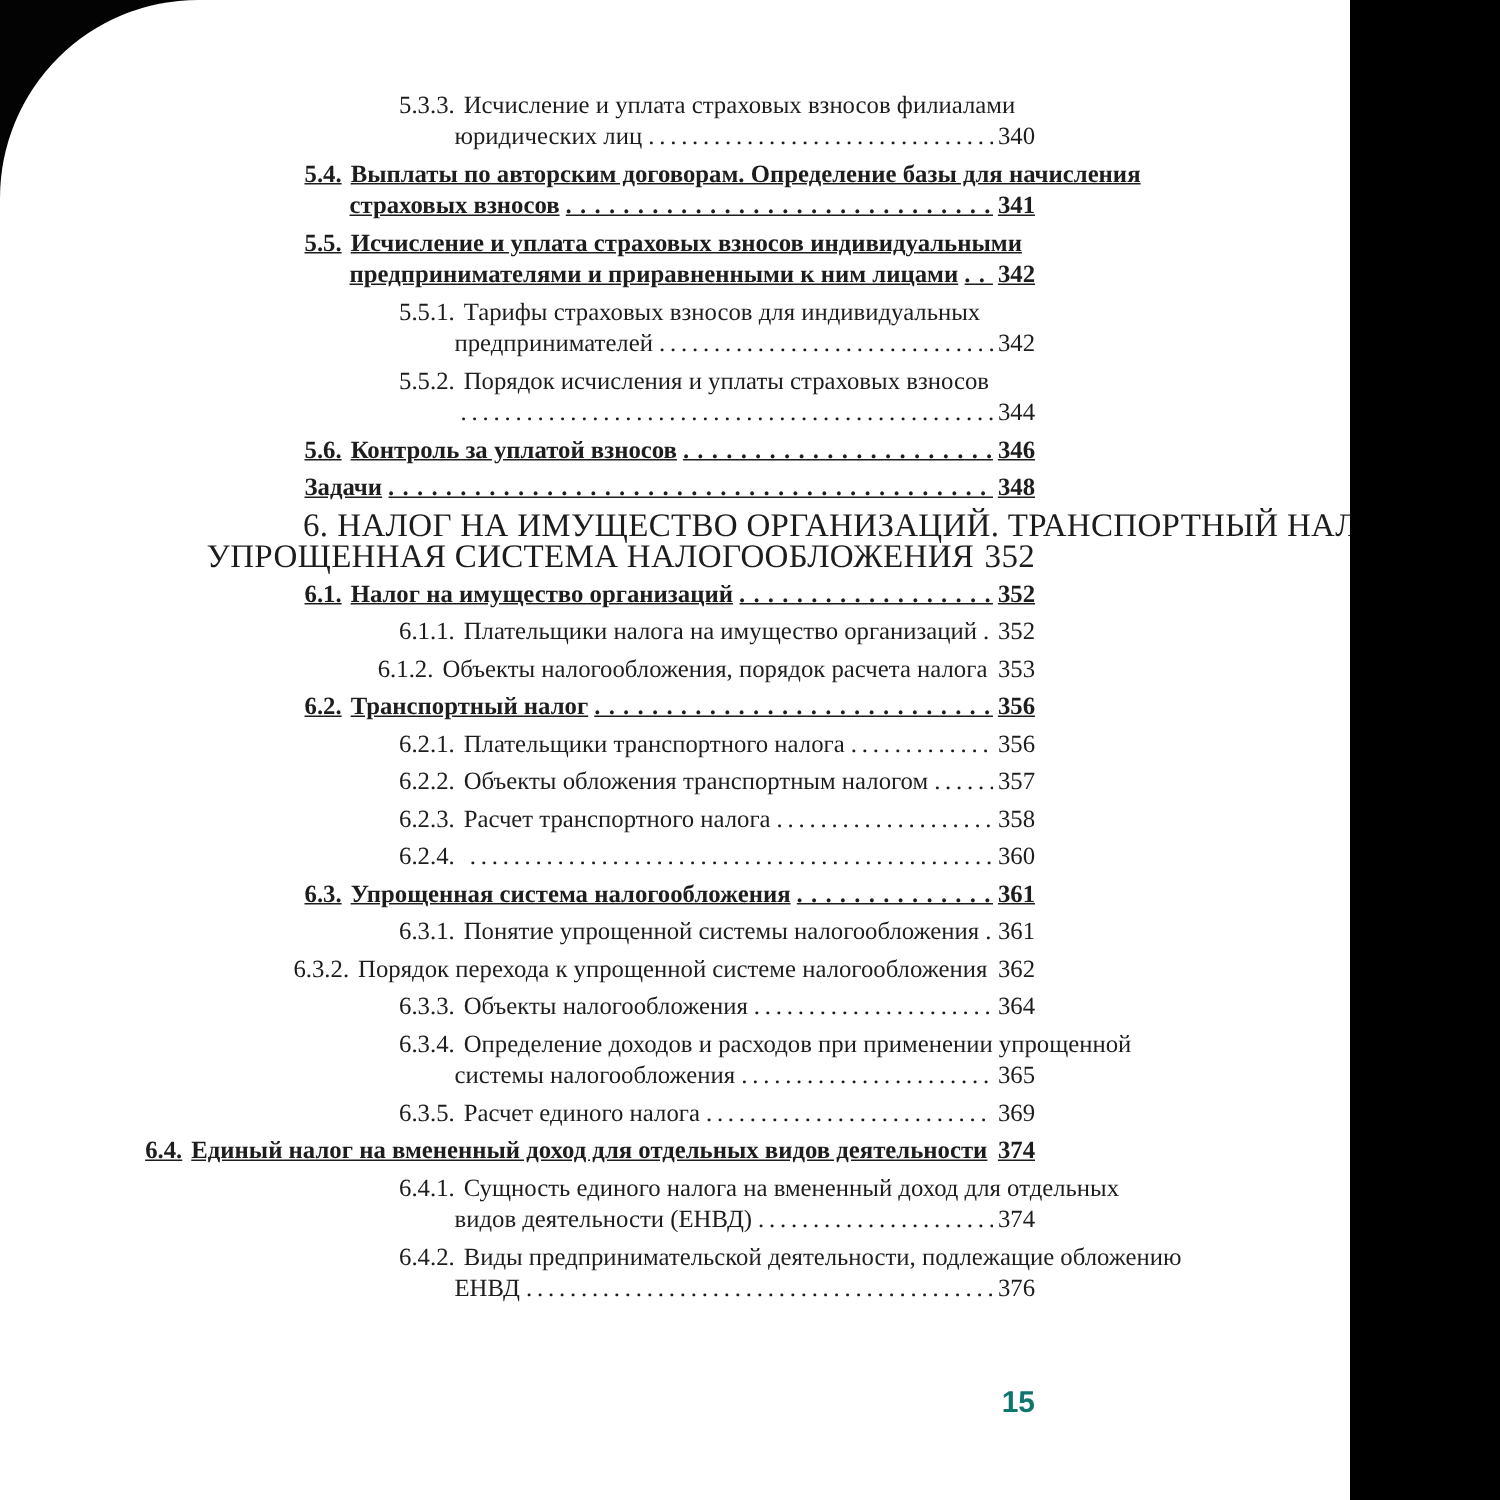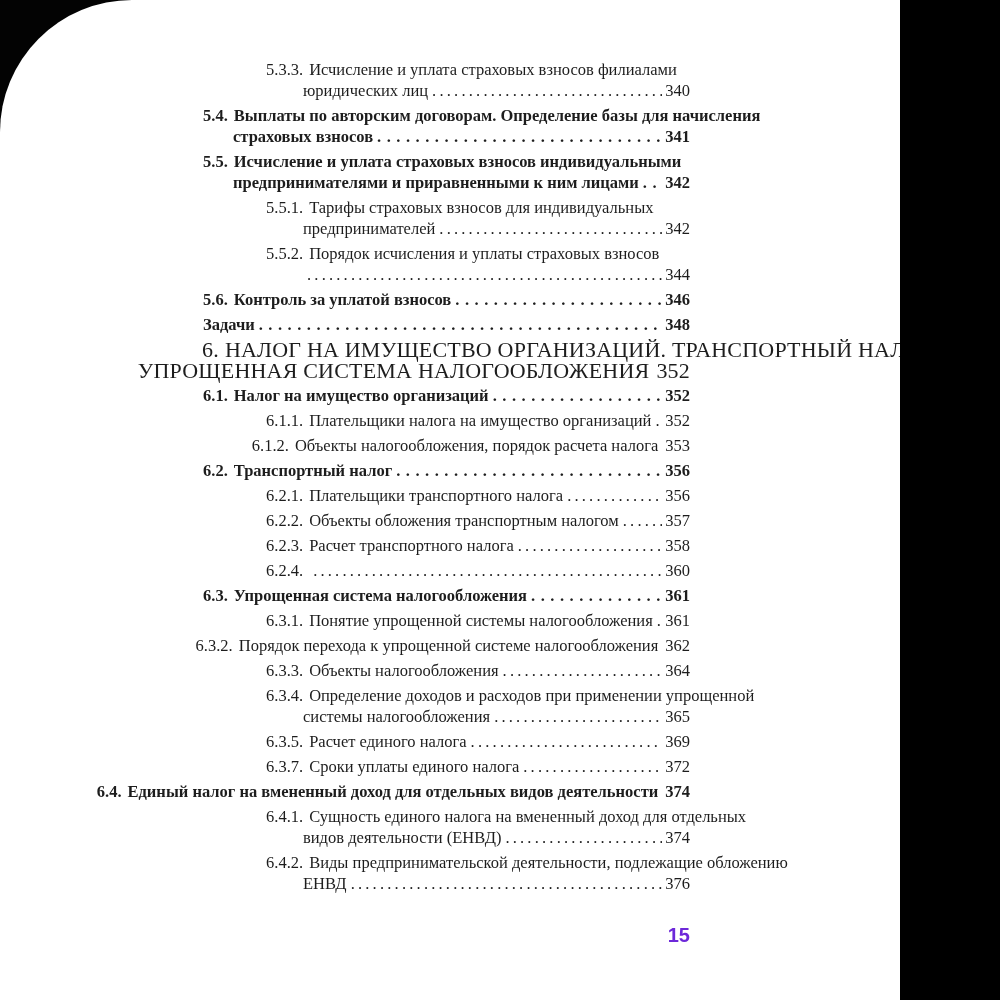--- a/index.html
+++ b/index.html
@@ -28,21 +28,21 @@
   }
   .entry { margin-bottom: 4px; }
   .ln {
     line-height: 21px;
     font-size: 16.5px;
     white-space: nowrap;
   }
   .ln.last { display: flex; align-items: baseline; justify-content: flex-end; }
   .sub .ln { padding-left: 303px; }
   .sub .ln.first { padding-left: 266px; }
-  .sec .ln { padding-left: 233px; font-weight: bold; }
+  .sec .ln { padding-left: 233px; font-weight: bold; text-decoration: underline; }
   .sec .ln.first { padding-left: 203px; }
   .chapter .ln { padding-left: 237px; font-weight: normal; font-size: 22px; letter-spacing: 0.2px; }
   .chapter .ln.first { padding-left: 202px; }
   .num { margin-right: 6px; }
   .t { flex: 0 0 auto; }
   .dots {
     flex: 1 1 0px;
     min-width: 0;
     overflow: hidden;
     margin-left: 4px;
@@ -55,21 +55,21 @@
   .sec .dots::after,
   .chapter .dots::after { letter-spacing: 5.5px; }
   .pg { flex: 0 0 auto; }
   .footer-pg {
     position: absolute;
     right: 210px;
     top: 924px;
     font-family: "Liberation Sans", "DejaVu Sans", sans-serif;
     font-weight: bold;
     font-size: 20px;
-    color: #6d28d9;
+    color: #0f766e;
   }
 </style>
 </head>
 <body>
 
 <div class="viewport">
   <div class="paper">
     <div class="toc">
         <div class="entry sub">
           <div class="ln first"><span class="num">5.3.3.</span><span class="t">Исчисление и уплата страховых взносов филиалами</span></div>
@@ -237,28 +237,20 @@
           </div>
         </div>
         <div class="entry sub">
           <div class="ln first last">
             <span class="num">6.3.5.</span>
             <span class="t">Расчет единого налога</span>
             <span class="dots"></span>
             <span class="pg">369</span>
           </div>
         </div>
-        <div class="entry sub">
-          <div class="ln first last">
-            <span class="num">6.3.7.</span>
-            <span class="t">Сроки уплаты единого налога</span>
-            <span class="dots"></span>
-            <span class="pg">372</span>
-          </div>
-        </div>
         <div class="entry sec">
           <div class="ln first last">
             <span class="num">6.4.</span>
             <span class="t">Единый налог на вмененный доход для отдельных видов деятельности</span>
             <span class="dots"></span>
             <span class="pg">374</span>
           </div>
         </div>
         <div class="entry sub">
           <div class="ln first"><span class="num">6.4.1.</span><span class="t">Сущность единого налога на вмененный доход для отдельных</span></div>

